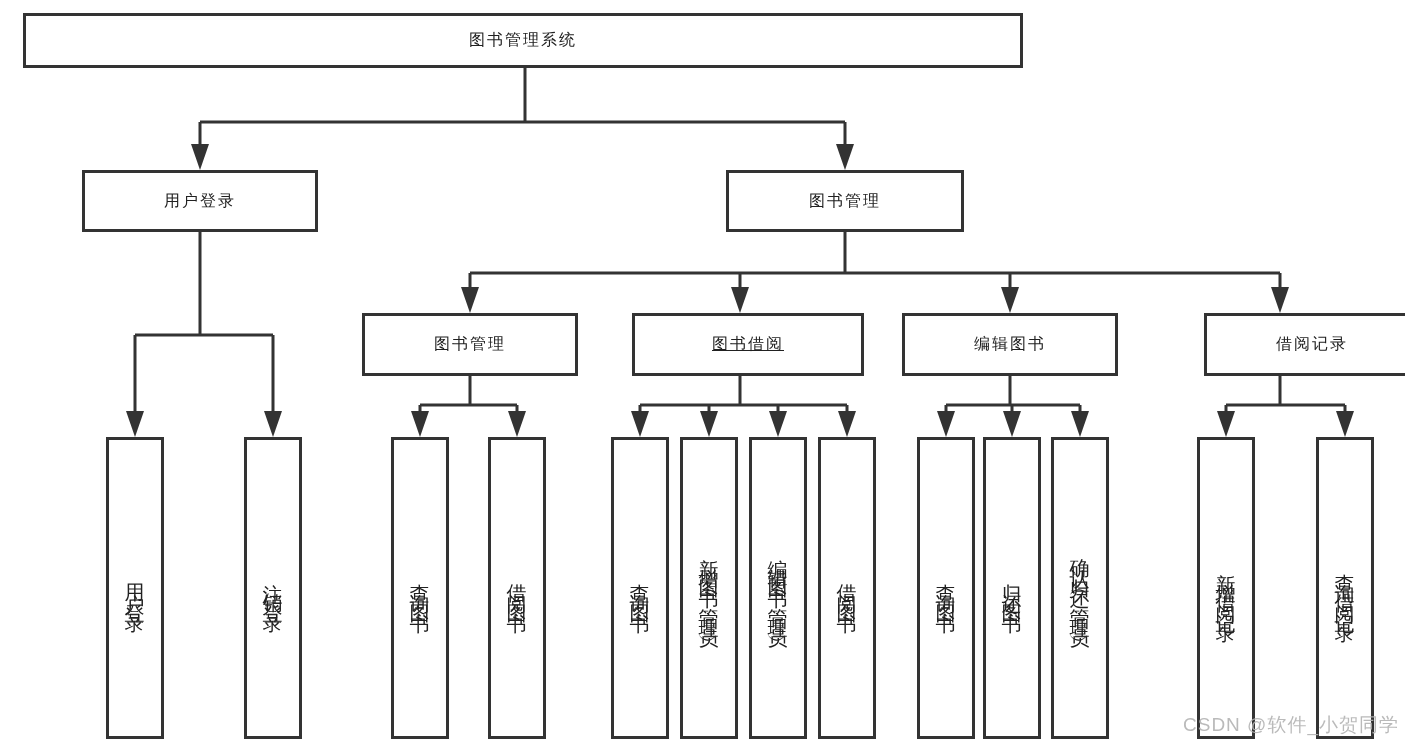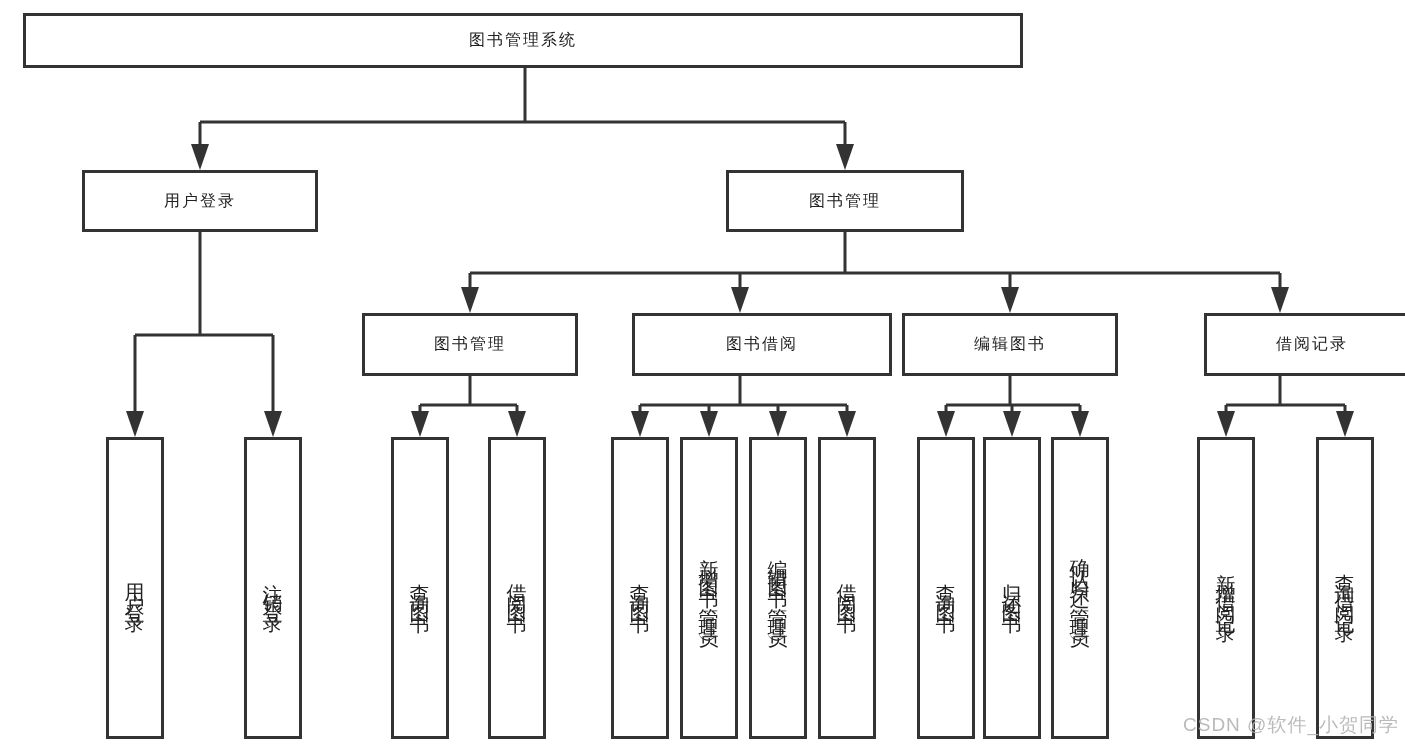--- a/index.html
+++ b/index.html
@@ -74,21 +74,21 @@
       <polygon class="c-arrow" points="1345,437 1336,411 1354,411"></polygon>
     </g>
   </svg>
 
   <div class="node" style="left:23px;top:13px;width:1000px;height:55px;">图书管理系统</div>
 
   <div class="node" style="left:82px;top:170px;width:236px;height:62px;">用户登录</div>
   <div class="node" style="left:726px;top:170px;width:238px;height:62px;">图书管理</div>
 
   <div class="node" style="left:362px;top:313px;width:216px;height:63px;">图书管理</div>
-  <div class="node" style="left:632px;top:313px;width:260px;height:63px;">图书借阅</div>
+  <div class="node" style="left:632px;top:313px;width:232px;height:63px;text-decoration:underline;">图书借阅</div>
   <div class="node" style="left:902px;top:313px;width:216px;height:63px;">编辑图书</div>
   <div class="node" style="left:1172px;top:313px;width:216px;height:63px;margin-left:32px;">借阅记录</div>
 
   <div class="vnode" style="left:106px;top:437px;width:58px;height:302px;">用户登录</div>
   <div class="vnode" style="left:244px;top:437px;width:58px;height:302px;">注销登录</div>
 
   <div class="vnode" style="left:391px;top:437px;width:58px;height:302px;">查询图书</div>
   <div class="vnode" style="left:488px;top:437px;width:58px;height:302px;">借阅图书</div>
 
   <div class="vnode" style="left:611px;top:437px;width:58px;height:302px;">查询图书</div>

